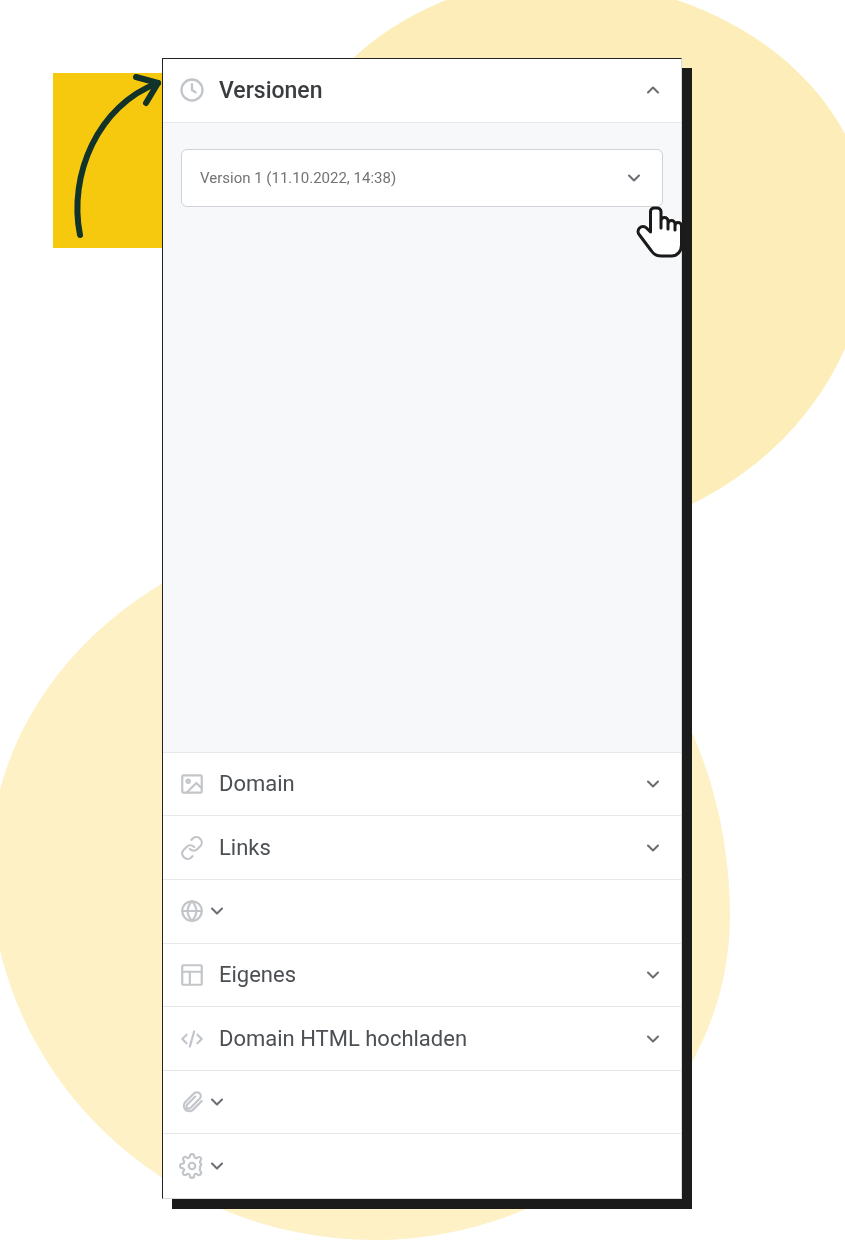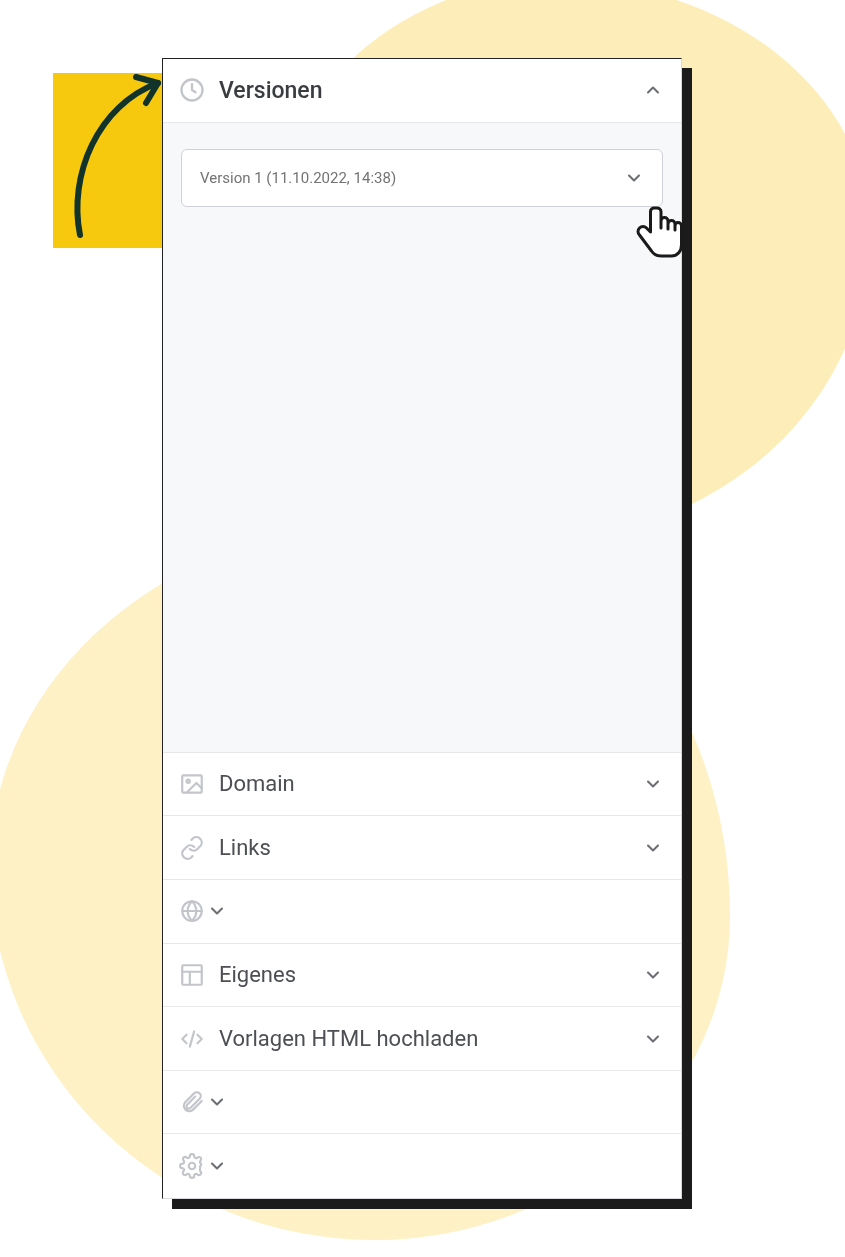--- a/index.html
+++ b/index.html
@@ -230,21 +230,21 @@
   </div>
 
   <div class="section-header">
     <span class="icon">
       <svg width="26" height="26" viewBox="0 0 24 24" fill="none" stroke="currentColor" stroke-width="2" stroke-linecap="round" stroke-linejoin="round">
         <polyline points="7 8 3 12 7 16"></polyline>
           <polyline points="17 8 21 12 17 16"></polyline>
           <line x1="14" y1="5" x2="10" y2="19"></line>
       </svg>
     </span>
-    <span class="label">Vorlagen HTML hochladen</span>
+    <span class="label">Domain HTML hochladen</span>
     <span class="chevron">
       <svg width="20" height="20" viewBox="0 0 24 24" fill="none" stroke="currentColor" stroke-width="2.5" stroke-linecap="round" stroke-linejoin="round">
           <polyline points="6 9 12 15 18 9"></polyline>
         </svg>
     </span>
   </div>
 
   <div class="section-header">
     <span class="icon">
       <svg width="26" height="26" viewBox="0 0 24 24" fill="none" stroke="currentColor" stroke-width="2" stroke-linecap="round" stroke-linejoin="round">

